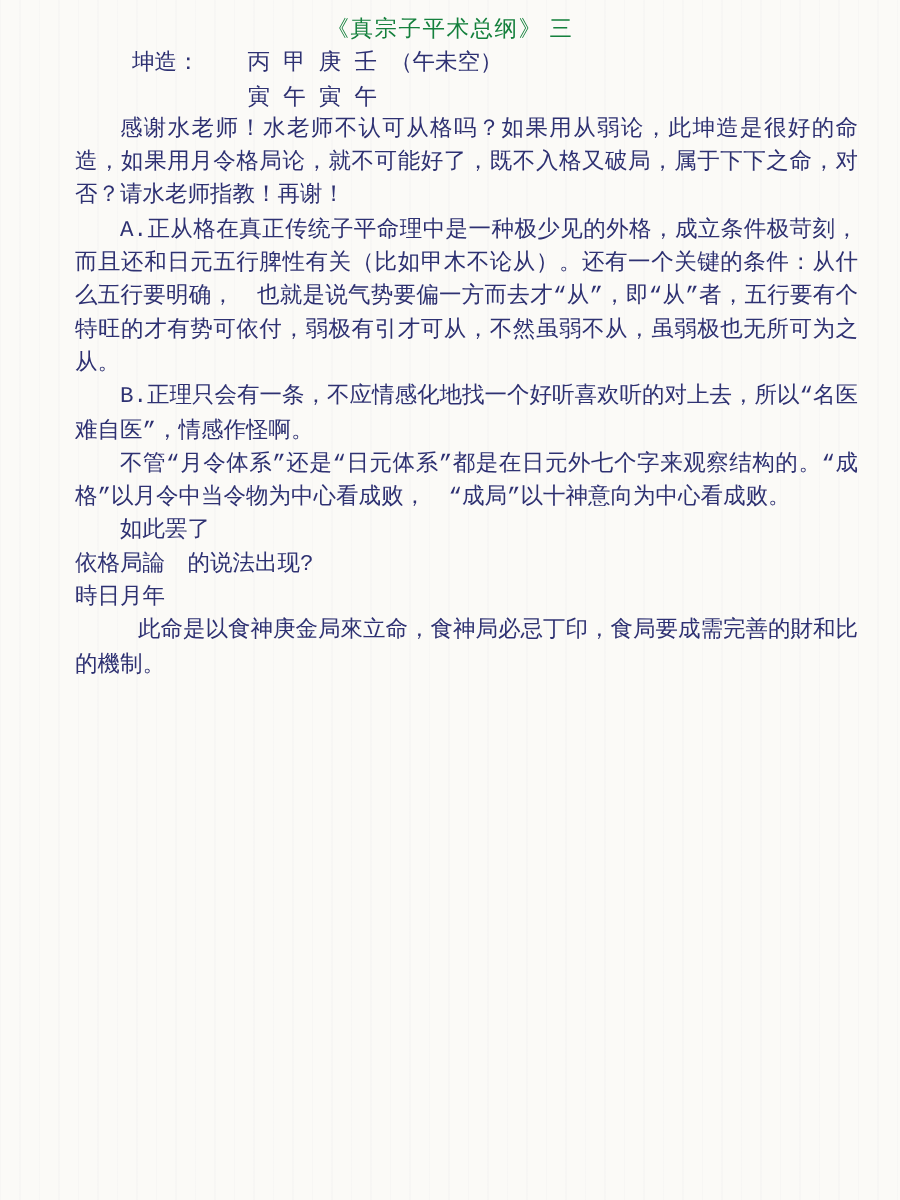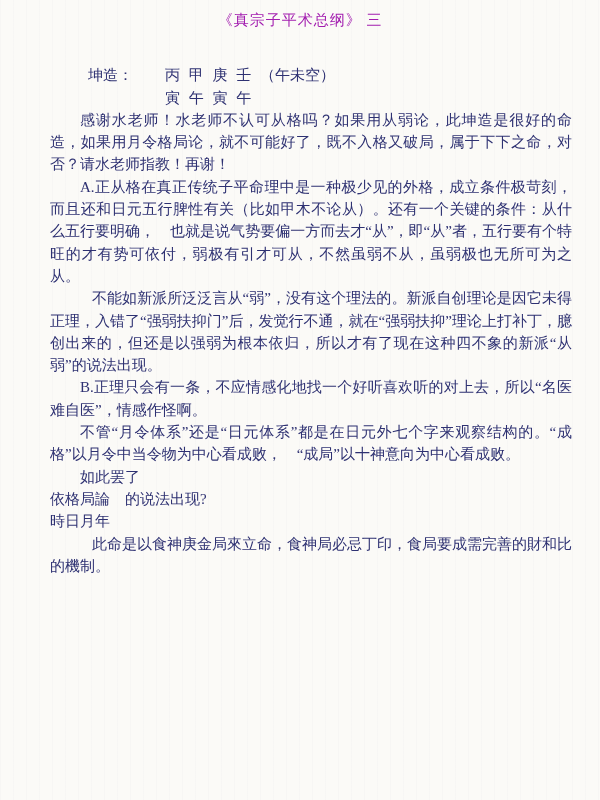--- a/index.html
+++ b/index.html
@@ -10,41 +10,40 @@
     color:#2e3172;
     font-family:"Liberation Serif","DejaVu Serif",serif;
     font-size:15px;
     line-height:22.3px;
   }
   .doc-title{
     width:600px;
     text-align:center;
     padding-top:9px;
     letter-spacing:1px;
-    color:#a21caf;
+    color:#15803d;
   }
   .page{
     padding:0 28px 0 50px;
     text-align:justify;
   }
   .qianzao{
-    margin-top:33px;
     word-spacing:5px;
   }
   .qz-label{
     display:inline-block;
     width:77px;
     margin-left:38px;
     word-spacing:0;
   }
   .qz-branches{
     display:inline-block;
     margin-left:115px;
   }
-  p.para{margin:0;padding:0;}
+  p.para{margin:0;padding:0;font-family:Liberation Mono, monospace;}
   .in0{text-indent:0;}
   .in2{text-indent:2em;}
   .in3{text-indent:2.8em;}
 </style>
 </head>
 <body>
 
 <div class="doc-title">《真宗子平术总纲》 三</div>
 
 <div class="page">
@@ -54,21 +53,20 @@
       <span class="qz-label">坤造：</span><span>丙 甲 庚 壬 （午未空）</span>
     </div>
     <div>
       <span class="qz-branches">寅 午 寅 午</span>
     </div>
   </div>
 
   <div>
       <p class="para in2">感谢水老师！水老师不认可从格吗？如果用从弱论，此坤造是很好的命造，如果用月令格局论，就不可能好了，既不入格又破局，属于下下之命，对否？请水老师指教！再谢！</p>
       <p class="para in2">A.正从格在真正传统子平命理中是一种极少见的外格，成立条件极苛刻，而且还和日元五行脾性有关（比如甲木不论从）。还有一个关键的条件：从什么五行要明确，　也就是说气势要偏一方而去才“从”，即“从”者，五行要有个特旺的才有势可依付，弱极有引才可从，不然虽弱不从，虽弱极也无所可为之从。</p>
-      <p class="para in3">不能如新派所泛泛言从“弱”，没有这个理法的。新派自创理论是因它未得正理，入错了“强弱扶抑门”后，发觉行不通，就在“强弱扶抑”理论上打补丁，臆创出来的，但还是以强弱为根本依归，所以才有了现在这种四不象的新派“从弱”的说法出现。</p>
       <p class="para in2">B.正理只会有一条，不应情感化地找一个好听喜欢听的对上去，所以“名医难自医”，情感作怪啊。</p>
       <p class="para in2">不管“月令体系”还是“日元体系”都是在日元外七个字来观察结构的。“成格”以月令中当令物为中心看成败，　“成局”以十神意向为中心看成败。</p>
       <p class="para in2">如此罢了</p>
       <p class="para in0">依格局論　的说法出现?</p>
       <p class="para in0">時日月年</p>
       <p class="para in3">此命是以食神庚金局來立命，食神局必忌丁印，食局要成需完善的財和比的機制。</p>
     </div>
 
 </div>
 

